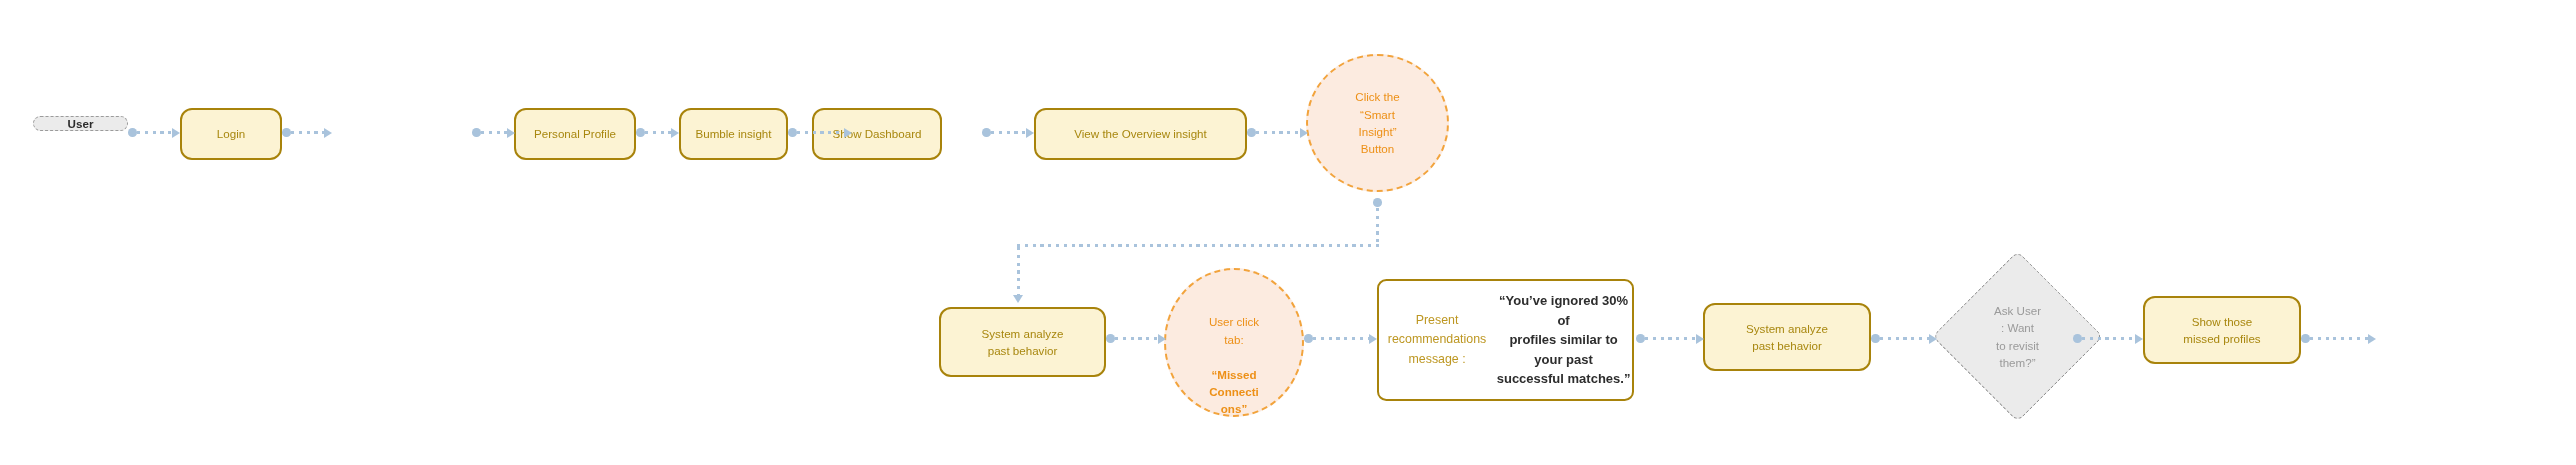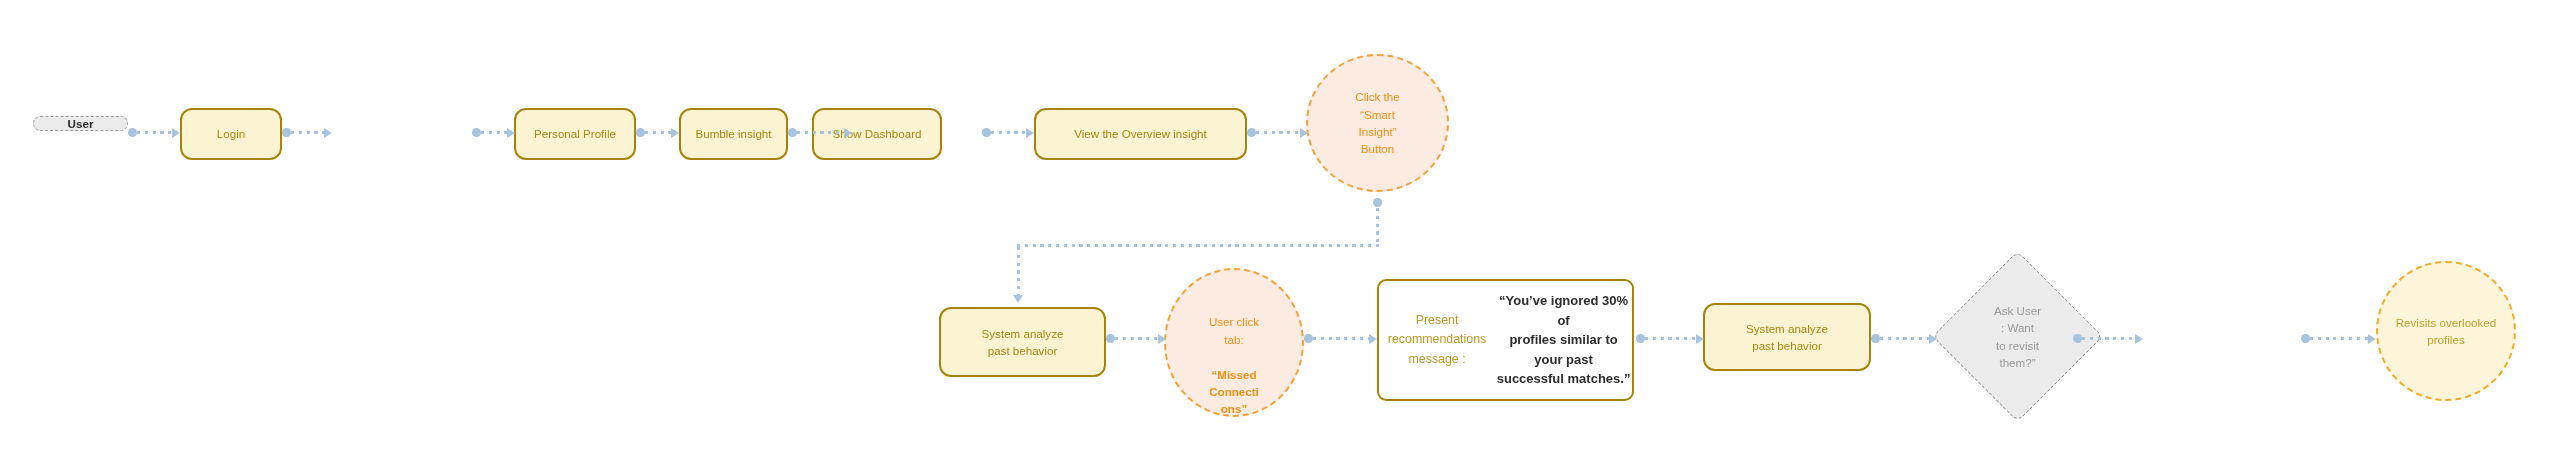--- a/index.html
+++ b/index.html
@@ -108,25 +108,25 @@
   <div class="diamond-wrap" style="left:1949px;top:268px;width:137px;height:137px">
     <div class="diamond-shape"></div>
     <div class="diamond-label">
       <span class="lbl">Ask User
 : Want
 to revisit
 them?”</span>
     </div>
   </div>
 
-
-  <div class="node circle yellow-circle" style="left:2376px;top:261px;width:140px;height:140px">
-    <span class="lbl">Revisits overlooked
-profiles</span>
-  </div>
+  <div class="node box" style="left:2143px;top:296px;width:158px;height:68px">
+    <span class="lbl">Show those
+missed profiles</span>
+  </div>
+
 
   <div class="conn-h" style="left:128px;top:127px;width:52px">
     <span class="conn-dot"></span>
       <span class="conn-line"></span>
       <span class="conn-arrow-r"></span>
   </div>
   <div class="conn-h" style="left:282px;top:127px;width:50px">
     <span class="conn-dot"></span>
       <span class="conn-line"></span>
       <span class="conn-arrow-r"></span>

